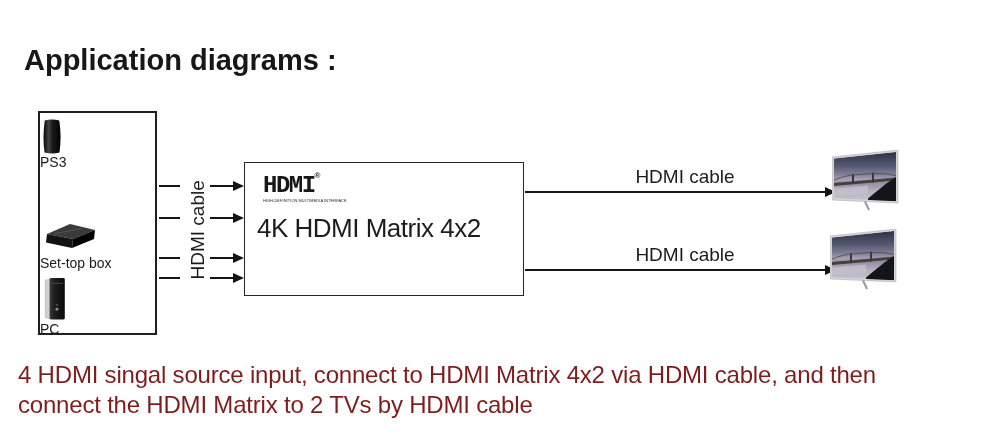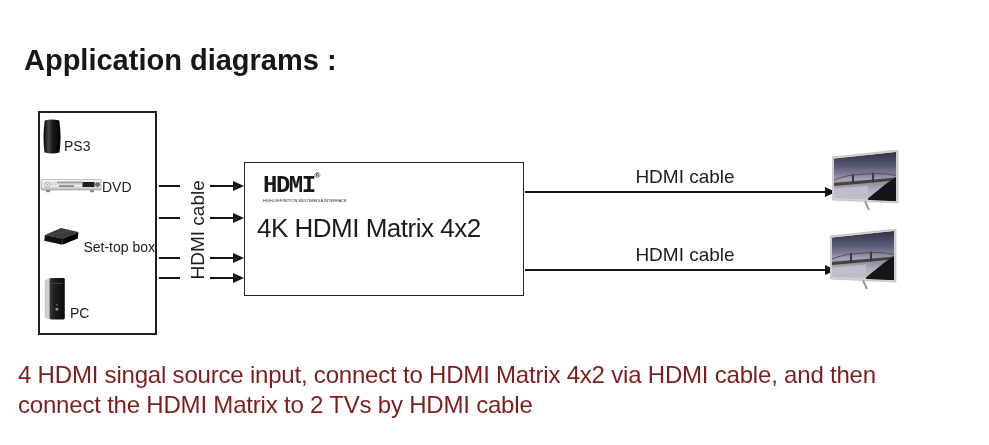--- a/index.html
+++ b/index.html
@@ -9,21 +9,21 @@
   }
   .page-title{
     position:absolute;left:24px;top:44px;margin:0;
     font-size:29px;font-weight:bold;letter-spacing:0;color:#171717;
   }
   
   .sources-box{
     position:absolute;left:38px;top:111px;width:115px;height:220px;
     border:2px solid #1f1f1f;background:#fff;
   }
-  .device{position:absolute;left:0;width:100%;display:flex;flex-direction:row;align-items:flex-end;}
+  .device{position:absolute;left:0;width:100%;display:flex;flex-direction:column;align-items:flex-start;}
   .device-label{font-size:14px;color:#1c1c1c;line-height:15px;margin-top:1px;white-space:nowrap;}
   .dev-ps3{top:6px;}
   .dev-dvd{top:64px;}
   .dev-stb{top:106px;}
   .dev-pc{top:163px;}
   
   .hline{position:absolute;height:2px;background:#151515;}
   .ahead{
     position:absolute;width:0;height:0;
     border-left:11px solid #151515;border-top:5px solid transparent;border-bottom:5px solid transparent;
@@ -107,34 +107,20 @@
 
   <div class="sources-box">
 
     <div class="device dev-ps3">
       <svg width="24" height="35" viewBox="0 0 24 36">
         <path d="M4.5 1.5 C9 .2 15 .2 19.5 1.5 C21.2 13 21.2 23 19.7 34.5 C15 35.8 9 35.8 4.3 34.5 C2.8 23 3 13 4.5 1.5 Z" fill="url(#g-ps3)"></path>
       </svg>
       <div class="device-label">PS3</div>
     </div>
 
-    <div class="device dev-dvd">
-      <svg width="62" height="18" viewBox="0 0 62 18">
-        <rect x="1" y="2.5" width="60" height="10.5" rx="1" fill="url(#g-dvd)" stroke="#999" stroke-width=".6"></rect>
-        <circle cx="7.5" cy="7.8" r="2.6" fill="#e9e9e9" stroke="#8a8a8a" stroke-width=".5"></circle>
-        <circle cx="7.5" cy="7.8" r=".8" fill="#9a9a9a"></circle>
-        <rect x="17" y="4.6" width="25" height="1.7" fill="#9b9b9b"></rect>
-        <rect x="19" y="8.4" width="15" height="1.4" fill="#6f6f6f"></rect>
-        <rect x="42.5" y="5" width="12" height="5" fill="#1d1d1d"></rect>
-        <circle cx="57.5" cy="7.6" r="2.1" fill="#6a6a6a" stroke="#444" stroke-width=".5"></circle>
-        <rect x="6" y="13" width="4" height="2.2" fill="#8a8a8a"></rect>
-        <rect x="50" y="13" width="4" height="2.2" fill="#8a8a8a"></rect>
-      </svg>
-      <div class="device-label">DVD</div>
-    </div>
 
     <div class="device dev-stb">
       <svg width="62" height="36" viewBox="0 0 62 36">
         <path d="M7 15 L30 5 L55 11 L33 20 Z" fill="#3a3a3a"></path>
         <path d="M7 15 L33 20 L32 29 L6 23.5 Z" fill="#121212"></path>
         <path d="M33 20 L55 11 L54 20 L32 29 Z" fill="#000"></path>
         <path d="M15 14.5 L42 9.5" stroke="#585858" stroke-width=".8" fill="none"></path>
       </svg>
       <div class="device-label">Set-top box</div>
     </div>

